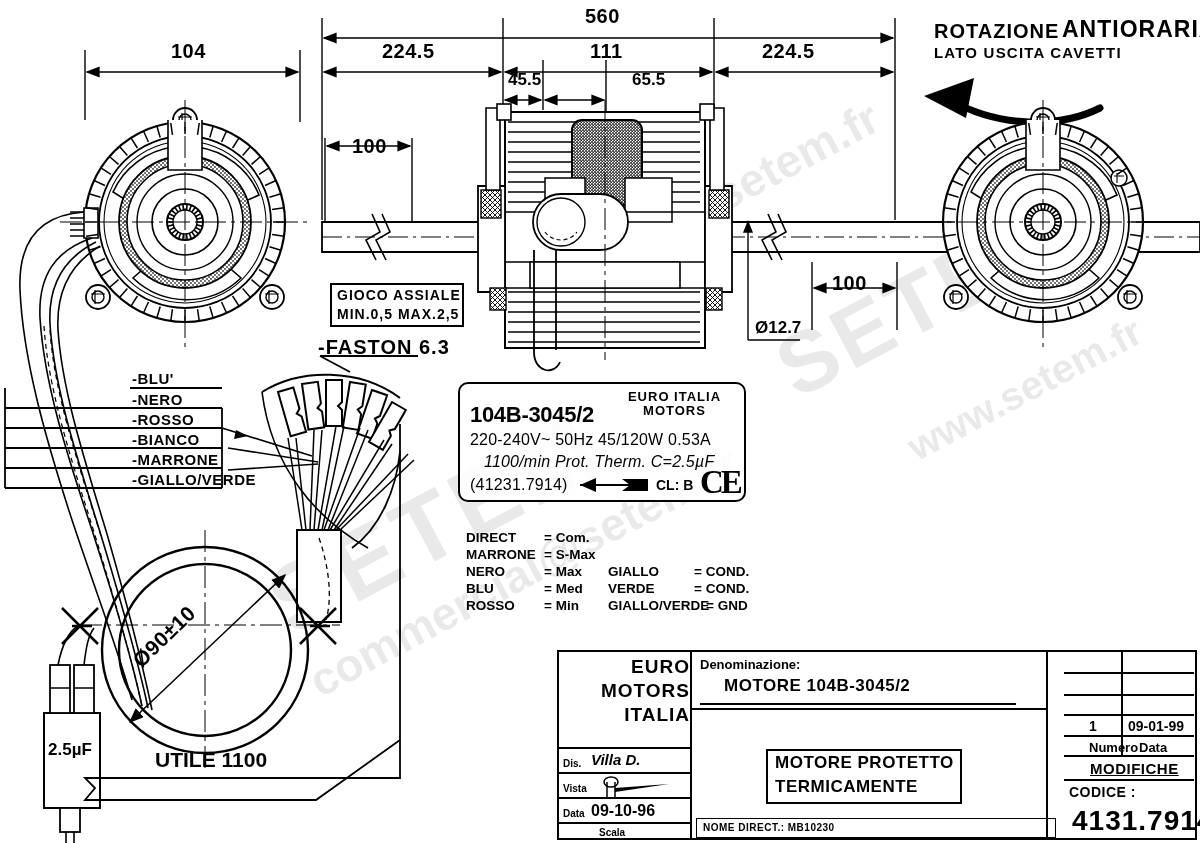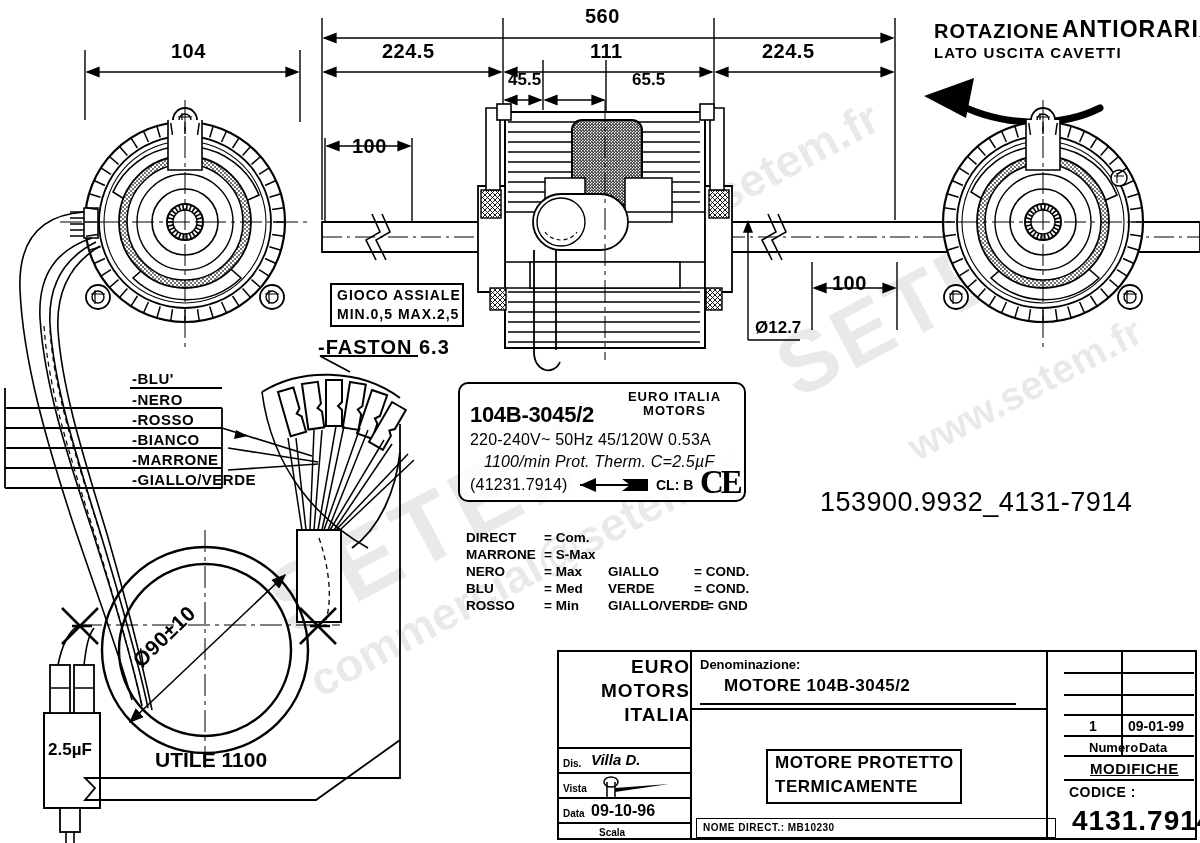--- a/index.html
+++ b/index.html
@@ -573,21 +573,20 @@
     <div class="txt plate-line" style="left:10px;top:92px;">(41231.7914)</div>
     <div class="txt" style="left:196px;top:93px;font-size:14px;font-weight:bold;">CL: B</div>
     <div class="txt" style="left:240px;top:80px;font-size:33px;font-weight:bold;letter-spacing:-3px;font-family:'Liberation Serif',serif;">CE</div>
     <svg class="abs" style="left:118px;top:92px;" width="72" height="18">
       <path d="M2,9 L70,9" stroke="#000" stroke-width="2"></path>
       <path d="M2,9 L18,2 L18,16 z" fill="#000"></path>
       <path d="M44,3 L70,3 L70,15 L44,15 L52,9 z" fill="#000"></path>
     </svg>
   </div>
 
-  <div class="txt bigcode" style="left:820px;top:487px;">153900.9932_4131-7914</div>
 
   <div class="abs" style="left:466px;top:530px;">
     <div style="position:relative;width:330px;height:85px;">
       <div class="txt legend" style="left:0px;top:0px;">DIRECT</div>
       <div class="txt legend" style="left:78px;top:0px;">= Com.</div>
       <div class="txt legend" style="left:0px;top:17px;">MARRONE</div>
       <div class="txt legend" style="left:78px;top:17px;">= S-Max</div>
       <div class="txt legend" style="left:0px;top:34px;">NERO</div>
       <div class="txt legend" style="left:78px;top:34px;">= Max</div>
       <div class="txt legend" style="left:0px;top:51px;">BLU</div>

